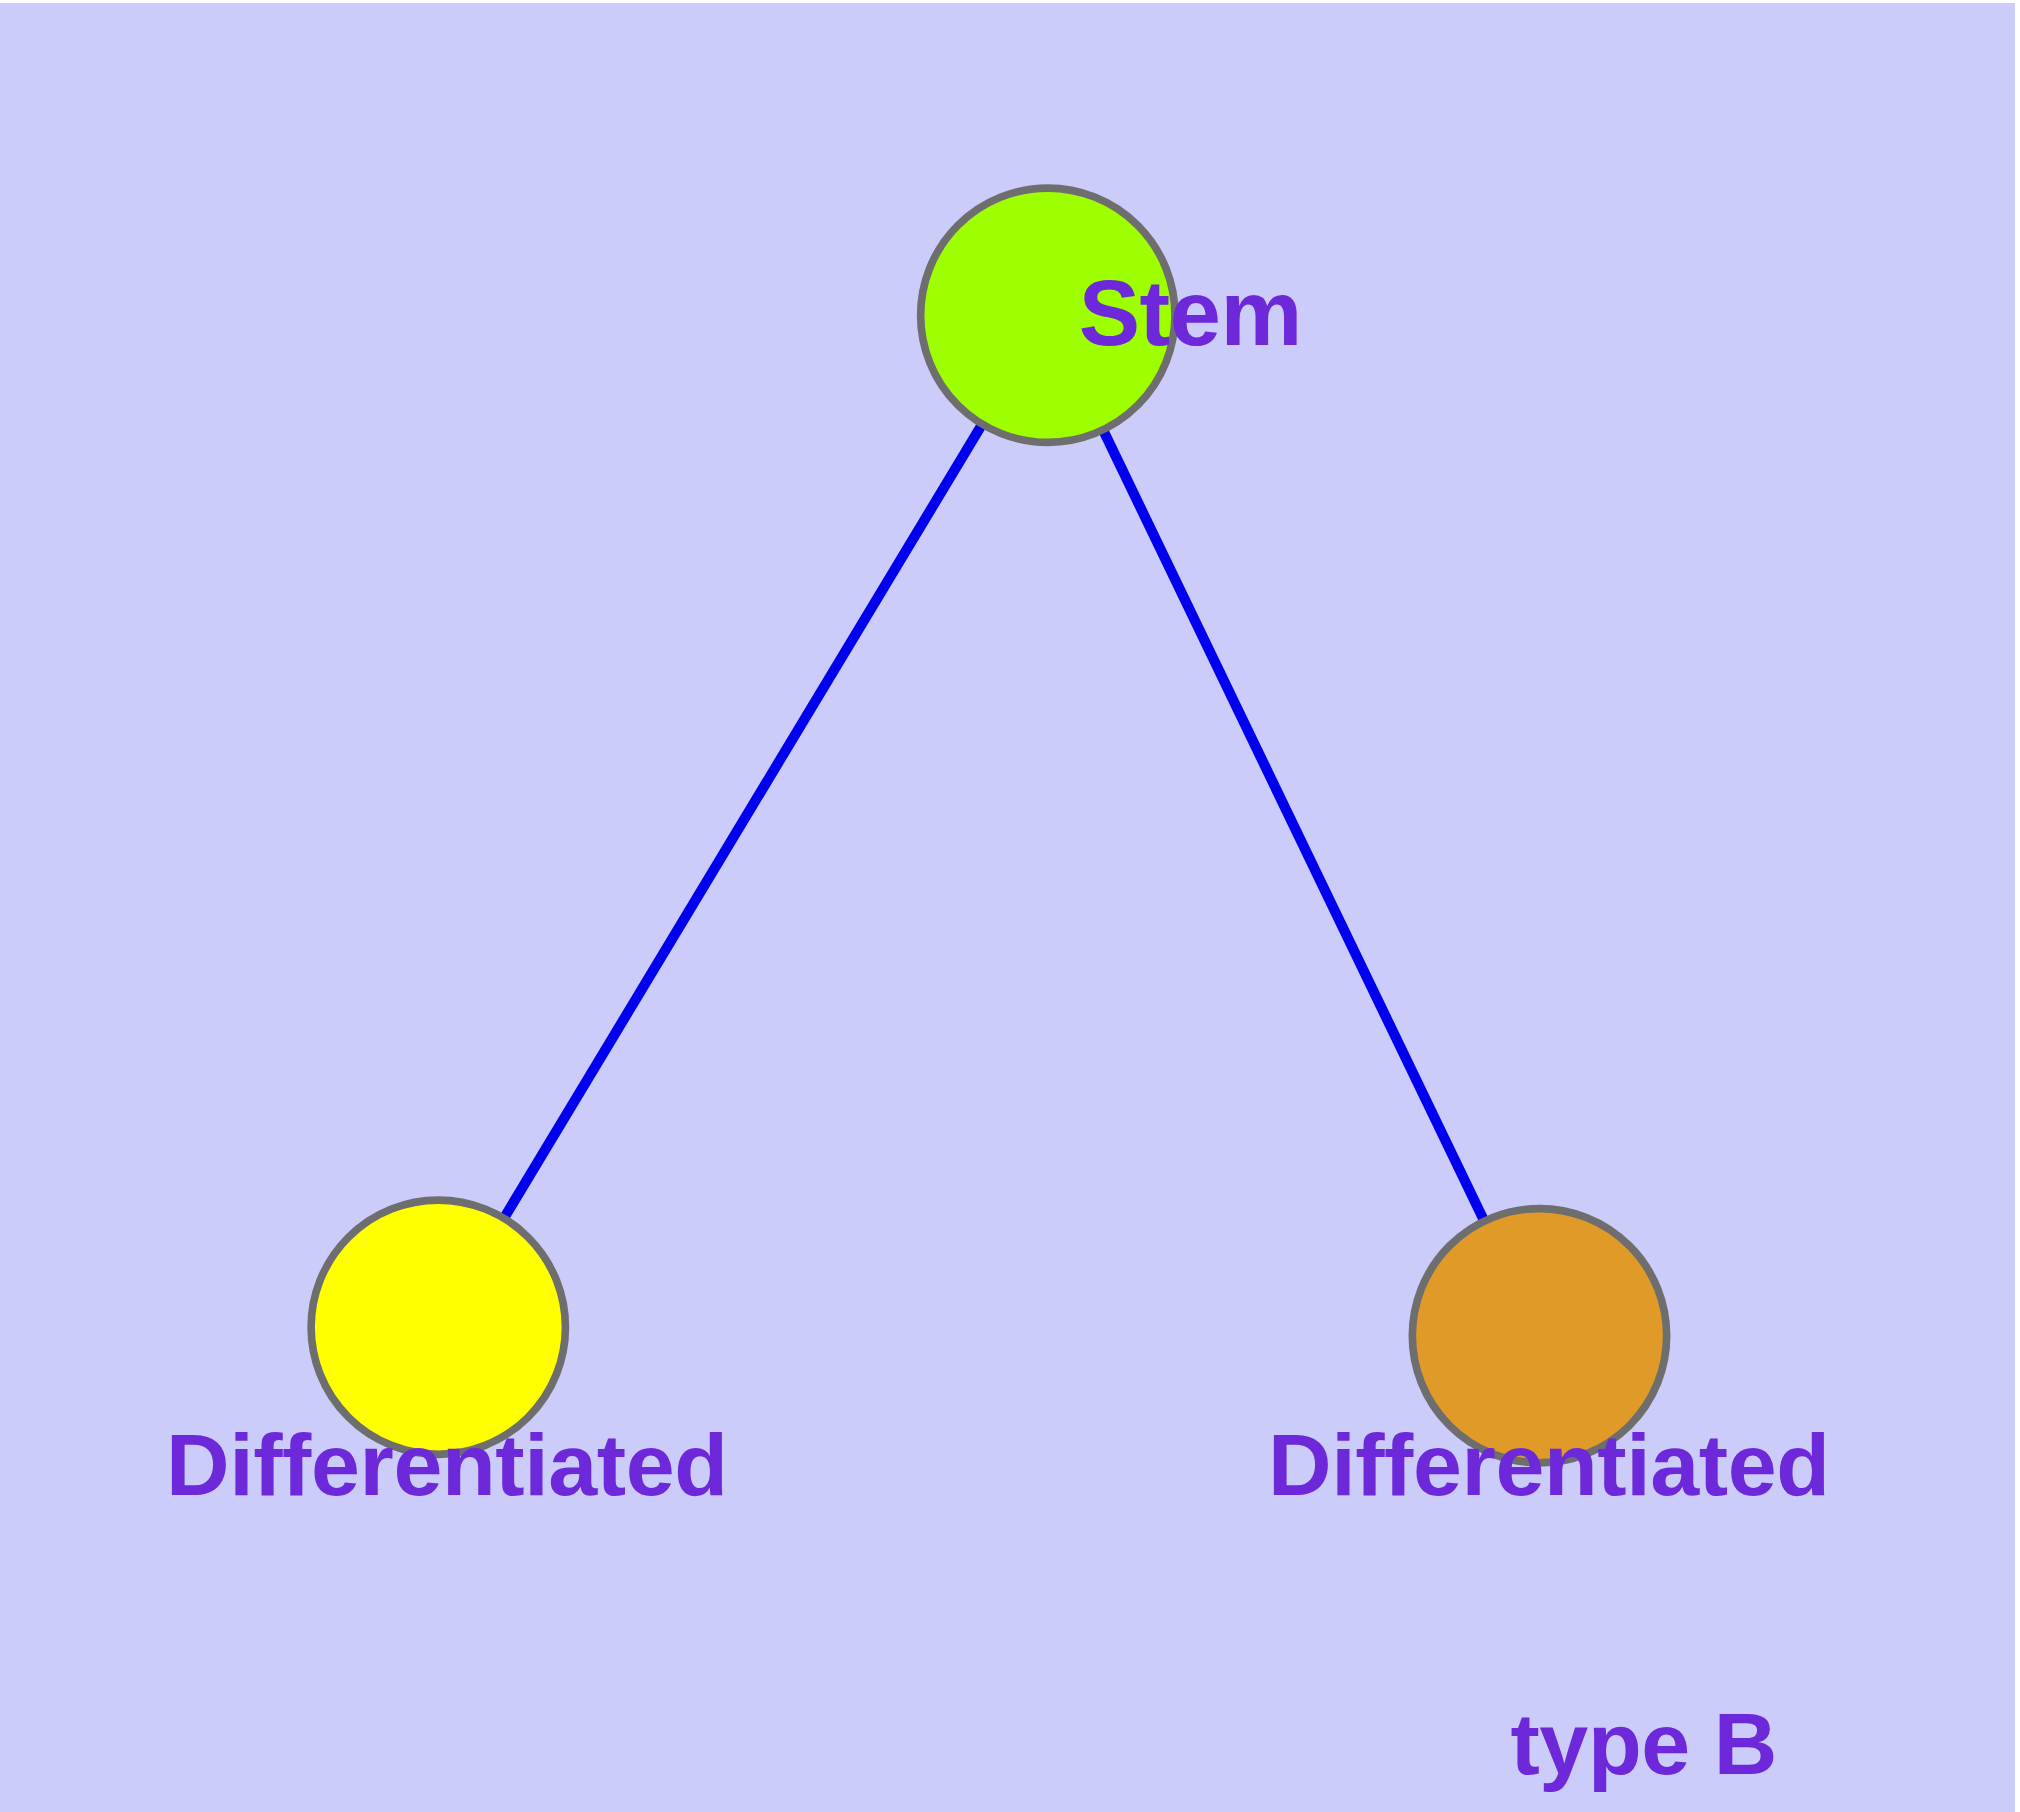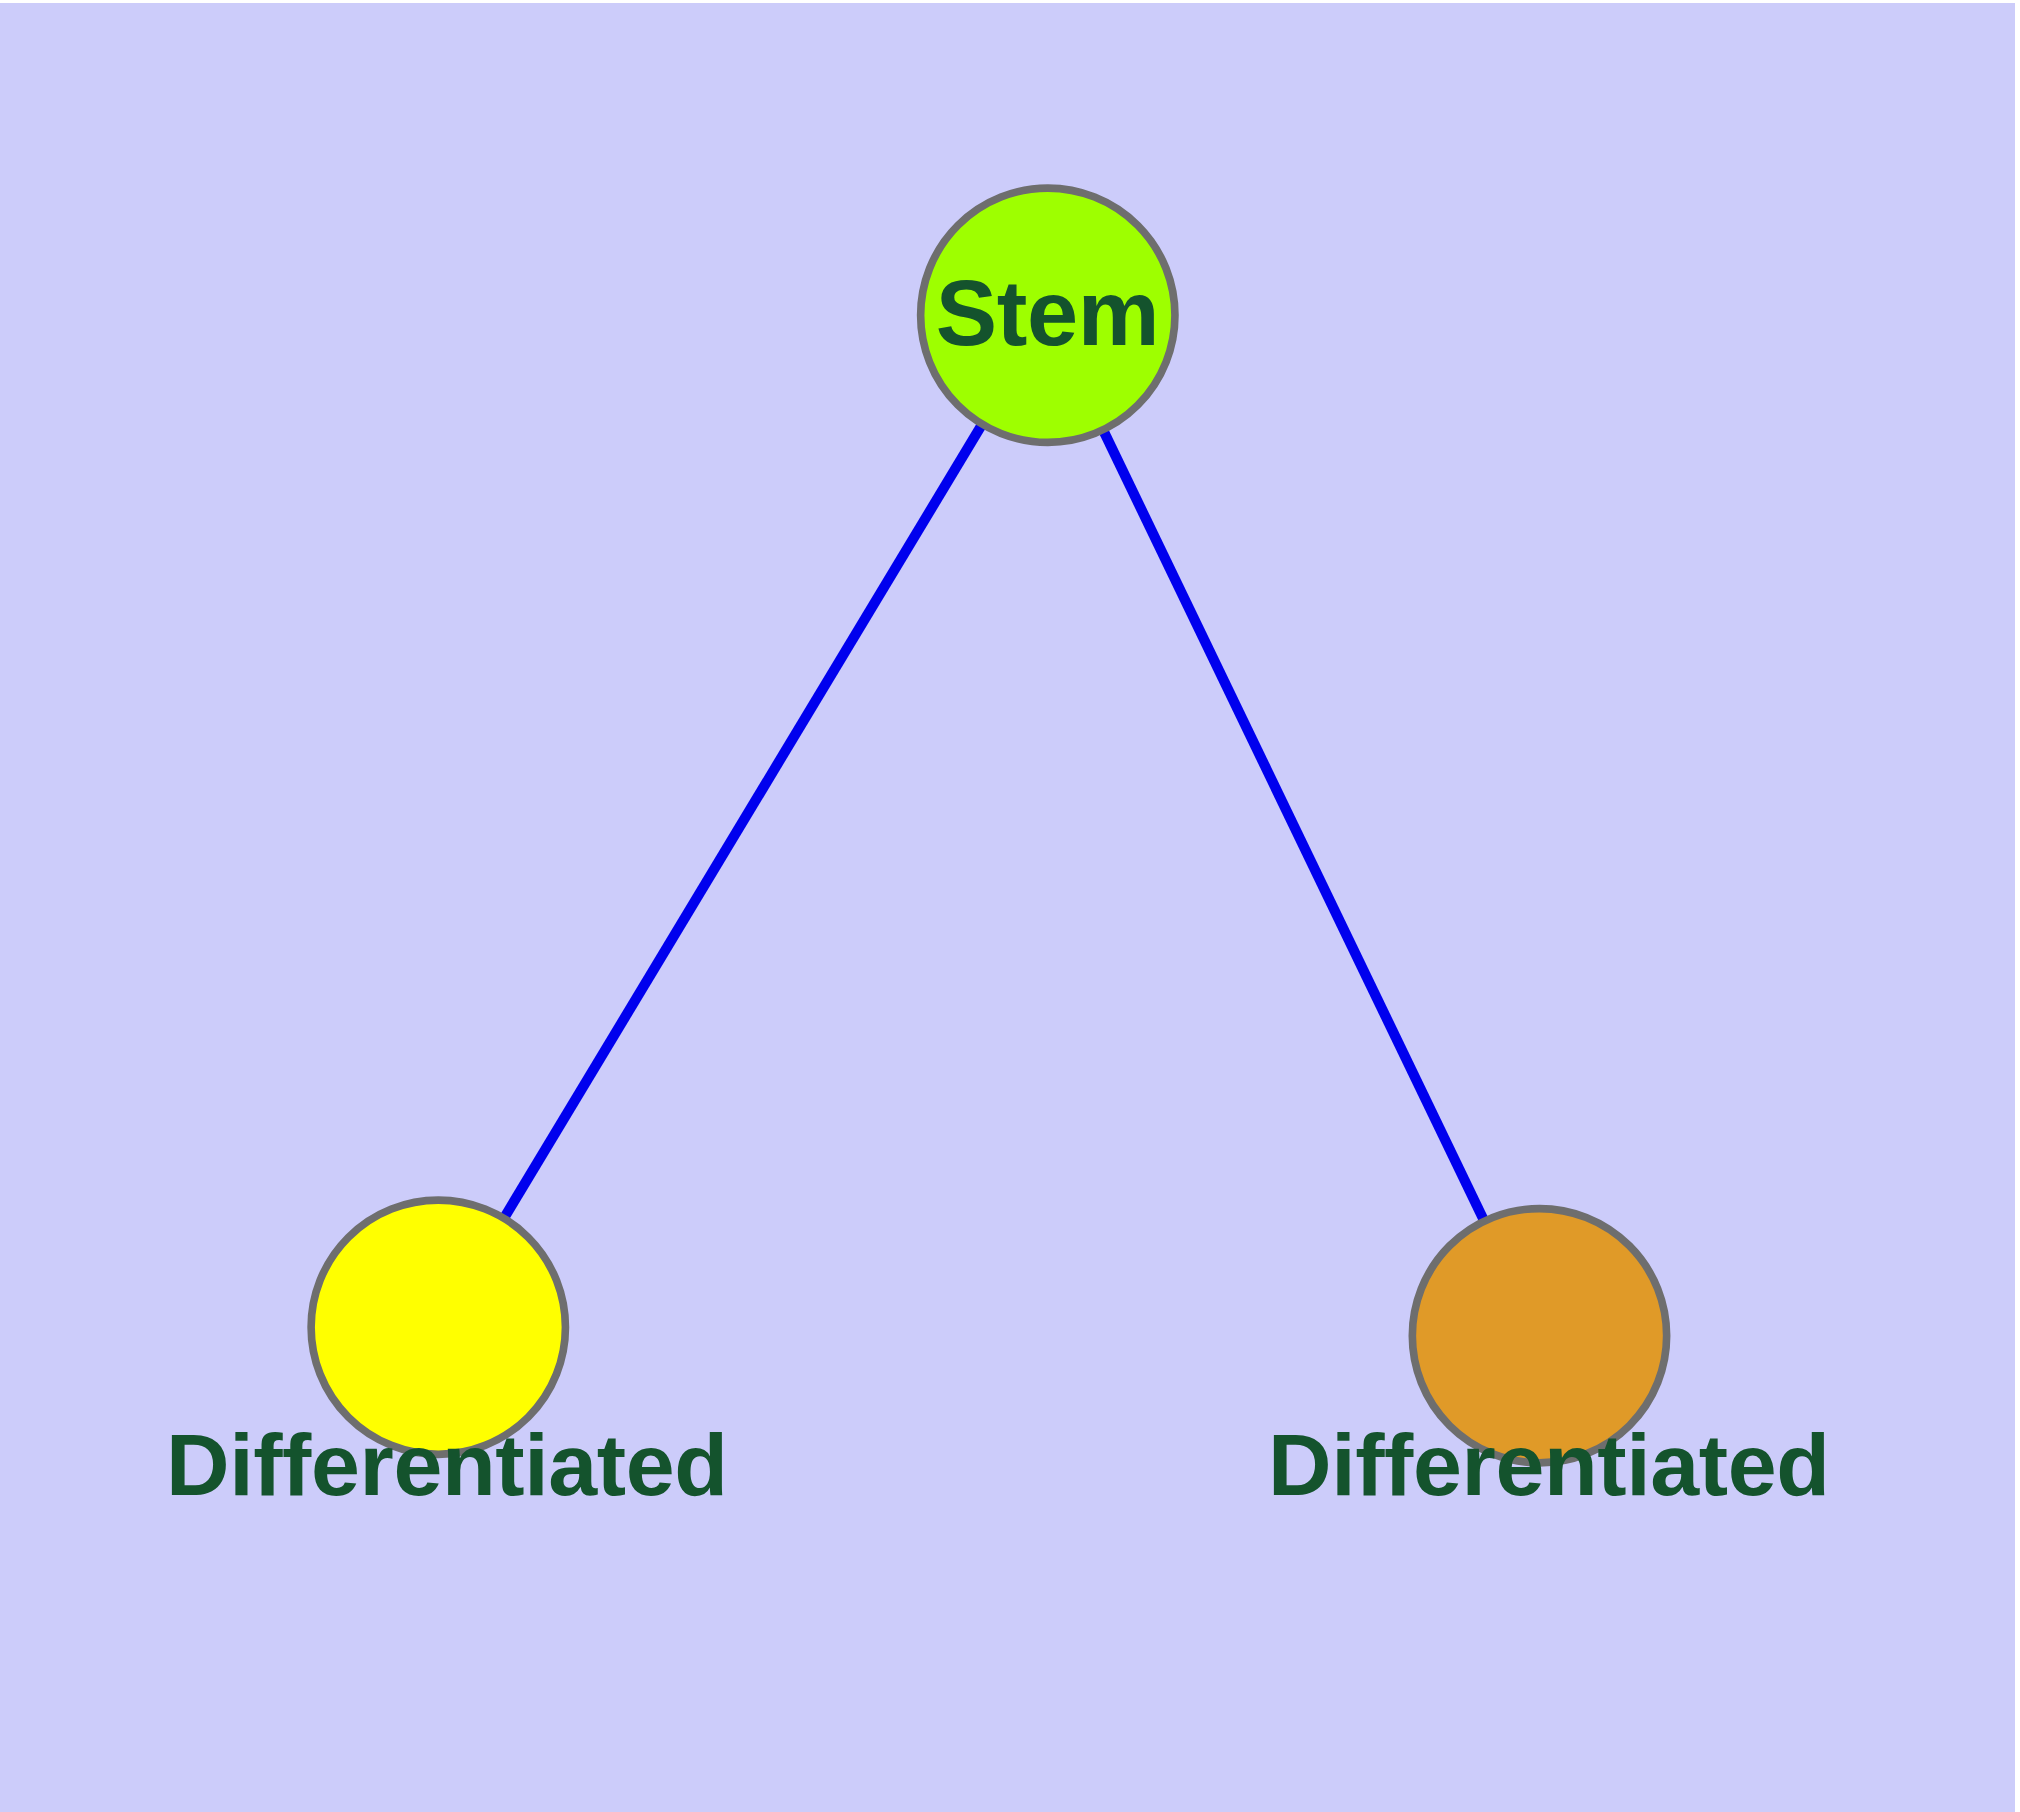--- a/index.html
+++ b/index.html
@@ -26,25 +26,25 @@
   #graph-svg {
     position: absolute;
     left: 0;
     top: 0;
     width: 2021px;
     height: 1812px;
     overflow: visible;
   }
   .node-label {
     position: absolute;
-    color: #14532d;
+    color: #6d28d9;
     font-weight: bold;
     font-size: 88px;
     line-height: 1.06;
-    text-align: center;
+    text-align: right;
     white-space: pre;
     letter-spacing: -0.4px;
     pointer-events: none;
   }
   .node-label.stem {
     font-size: 92px;
   }
 </style>
 </head>
 <body>
@@ -66,16 +66,17 @@
   </svg>
 
   <div class="node-label stem" style="left:793px; top:265px; width:509px;">Stem</div>
 
   <div class="node-label" style="left:166px; top:1231px; width:509px;">
     <div>Differentiated</div>
   </div>
 
   <div class="node-label" style="left:1268px; top:1231px; width:509px;">
     <div>Differentiated</div>
+    <div>type B</div>
   </div>
 
 </div>
 
 
 </body></html>

